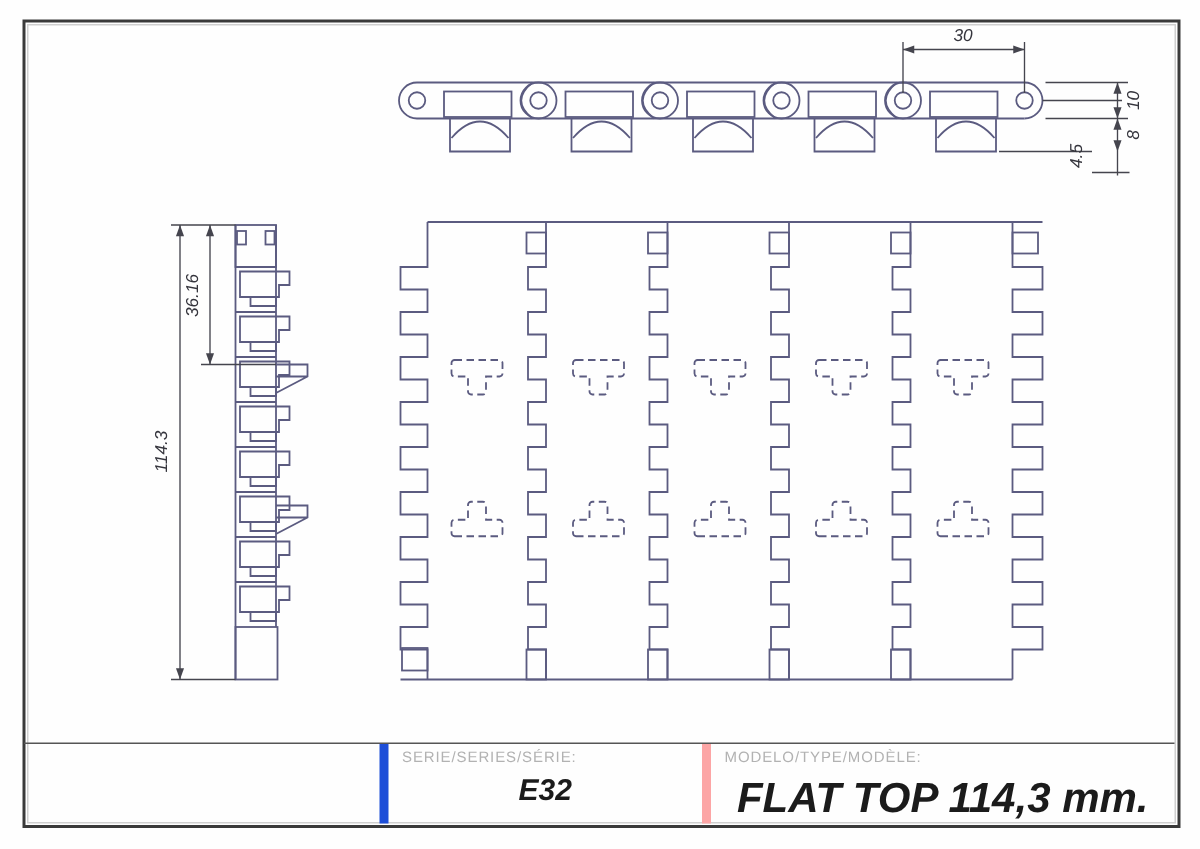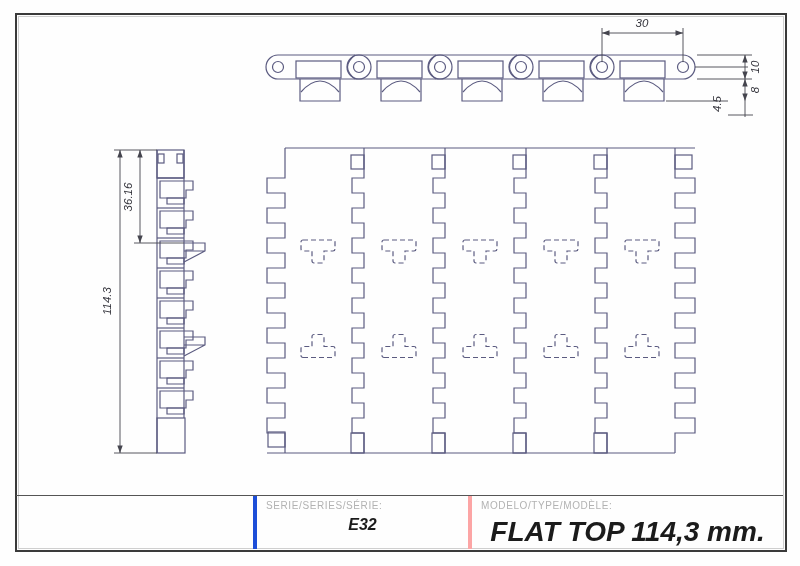--- a/index.html
+++ b/index.html
@@ -7,25 +7,25 @@
   .frame-outer{position:absolute;left:15px;top:13px;width:768px;height:535px;border:2px solid #3a3a3a;}
   .frame-inner{position:absolute;left:1px;top:1px;right:1px;bottom:1px;border:1px solid #cfcfcf;}
   svg{position:absolute;left:0;top:0;}
   svg text{font-family:"Liberation Sans",sans-serif;font-style:italic;fill:#35353d;}
   .dimtxt{font-size:11.5px;}
   .dash{stroke-dasharray:5 3;}
   
   .tblock{position:absolute;left:16px;top:495px;width:767px;height:53px;border-top:1px solid #555;display:flex;}
   .tcell{height:100%;box-sizing:border-box;position:relative;}
   .tcell.spacer{width:237px;}
-  .tcell.series{width:215px;border-left:4px solid #1d4ed8;}
-  .tcell.model{width:315px;border-left:4px solid #fca5a5;}
+  .tcell.series{width:215px;border-left:6px solid #1d4ed8;}
+  .tcell.model{width:315px;border-left:6px solid #fca5a5;}
   .tlabel{position:absolute;left:9px;top:4px;font-size:10px;letter-spacing:.6px;color:#b2b2b2;font-family:"Liberation Sans",sans-serif;}
   .tvalue{position:absolute;left:0;right:0;top:20px;text-align:center;font-style:italic;font-weight:700;color:#1b1b1b;font-family:"Liberation Sans",sans-serif;}
-  .tvalue.series-v{font-size:16px;}
+  .tvalue.series-v{font-size:20px;}
   .tvalue.model-v{font-size:28px;}
 </style>
 </head>
 <body>
 
 <div class="sheet">
   <div class="frame-outer">
     <div class="frame-inner"></div>
   </div>
 

